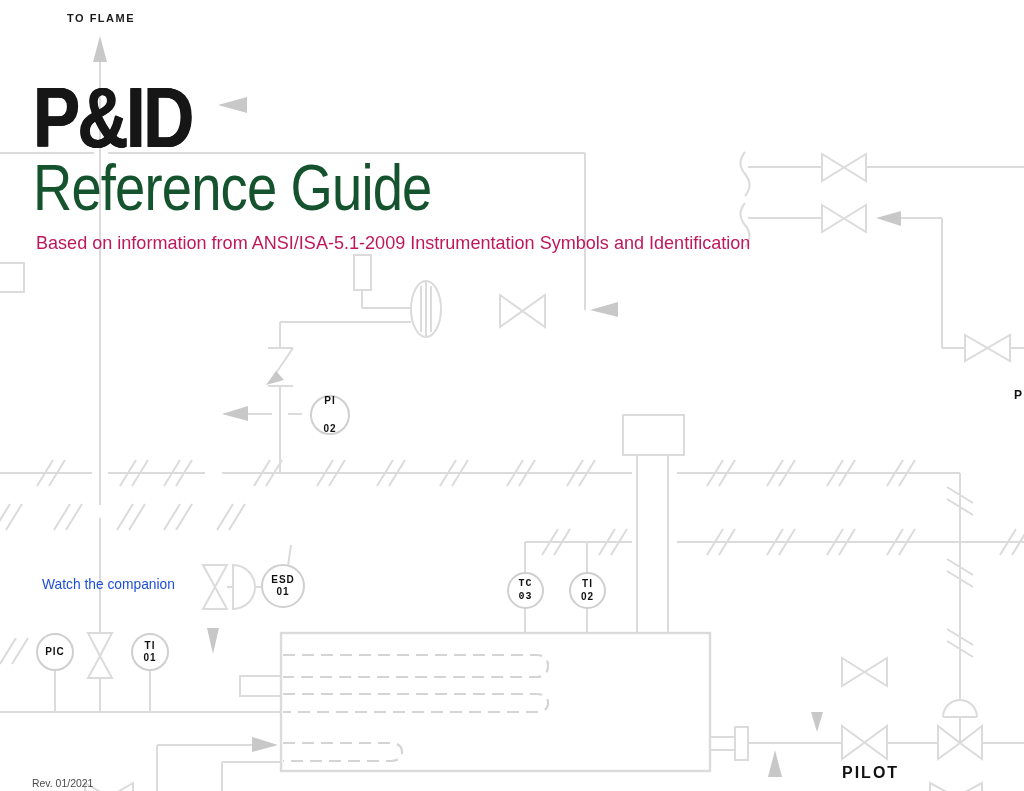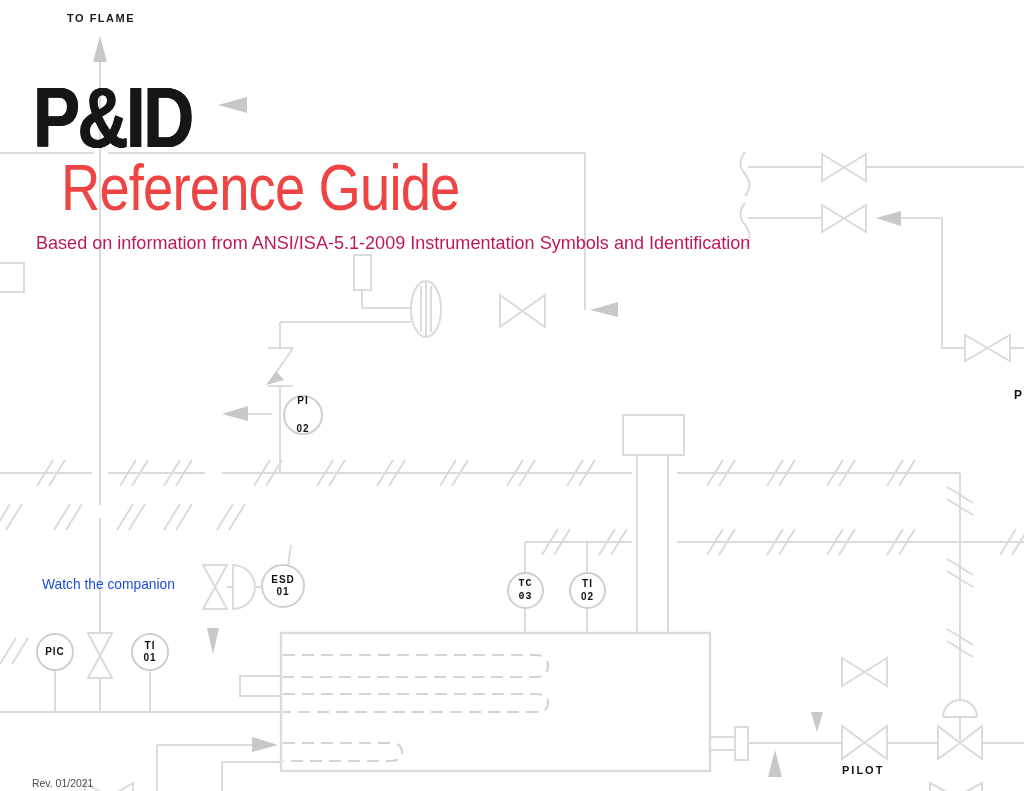--- a/index.html
+++ b/index.html
@@ -4,41 +4,41 @@
 <style>
   html,body{margin:0;padding:0;}
   body{
     width:1024px;height:791px;position:relative;overflow:hidden;
     background:#ffffff;font-family:"Liberation Sans",sans-serif;
   }
   svg.diagram{position:absolute;left:0;top:0;z-index:0;}
   .lbl{position:absolute;z-index:2;white-space:nowrap;}
   .condense{display:inline-block;transform:scaleX(0.88);transform-origin:left top;}
   .to-flame{left:67px;top:12px;font-size:11px;font-weight:bold;letter-spacing:1.5px;color:#1a1a1a;}
-  .pilot{left:842px;top:764px;font-size:11px;font-weight:bold;letter-spacing:2px;color:#111;}
+  .pilot{left:842px;top:764px;font-size:16px;font-weight:bold;letter-spacing:2px;color:#111;}
   .edge-p{left:1014px;top:388px;font-size:12px;font-weight:bold;letter-spacing:1px;color:#111;}
   .title-main{
     left:33px;top:74px;font-size:86px;font-weight:bold;letter-spacing:-3px;color:#161616;
     line-height:1;text-shadow:0.6px 0 #161616,-0.6px 0 #161616;
   }
   .title-main .condense{transform:scaleX(0.82);}
-  .title-sub{left:33px;top:156px;font-size:64px;font-weight:400;letter-spacing:-1px;color:#ef4444;line-height:1;margin-left:28px;}
+  .title-sub{left:33px;top:156px;font-size:64px;font-weight:400;letter-spacing:-1px;color:#14532d;line-height:1;}
   .title-sub .condense{transform:scaleX(0.85);}
   .tagline{left:36px;top:232px;font-size:19px;color:#be185d;}
   .tagline .condense{transform:scaleX(0.95);}
   .watch{left:42px;top:575px;font-size:15px;color:#1d4ed8;}
   .watch .condense{transform:scaleX(0.92);}
   .rev{left:32px;top:761px;font-size:11px;color:#4a4a4a;margin-top:16px;}
   .rev .condense{transform:scaleX(0.95);}
   .bubble{
     position:absolute;z-index:1;border-radius:50%;background:#fff;border:2px solid #cfcfcf;
     display:flex;flex-direction:column;align-items:center;justify-content:center;
     font-size:10px;font-weight:bold;letter-spacing:1px;line-height:1.25;color:#101010;box-sizing:border-box;
   }
-  .b-pi02{left:283px;top:395px;width:40px;height:40px;gap:15px;}
+  .b-pi02{left:310px;top:395px;width:40px;height:40px;gap:15px;}
   .b-esd01{left:261px;top:564px;width:44px;height:44px;}
   .b-tc03{left:507px;top:572px;width:37px;height:37px;font-family:Liberation Mono, monospace;}
   .b-ti02{left:569px;top:572px;width:37px;height:37px;}
   .b-pic{left:36px;top:633px;width:38px;height:38px;}
   .b-ti01{left:131px;top:633px;width:38px;height:38px;}
 </style>
 </head>
 <body>
 
 <svg class="diagram" width="1024" height="791" viewBox="0 0 1024 791" fill="none" stroke="#dbdbdb" stroke-width="2">

